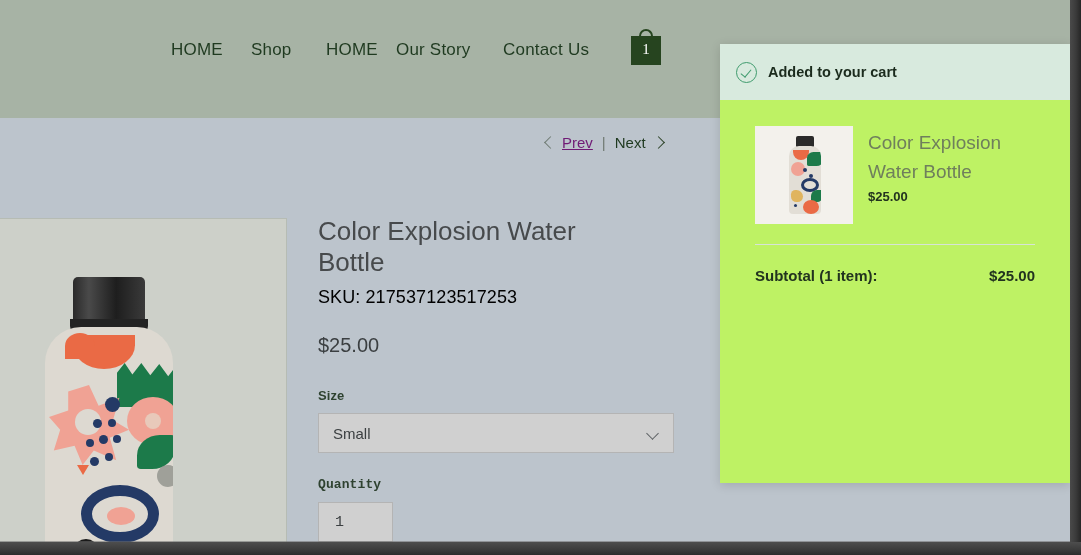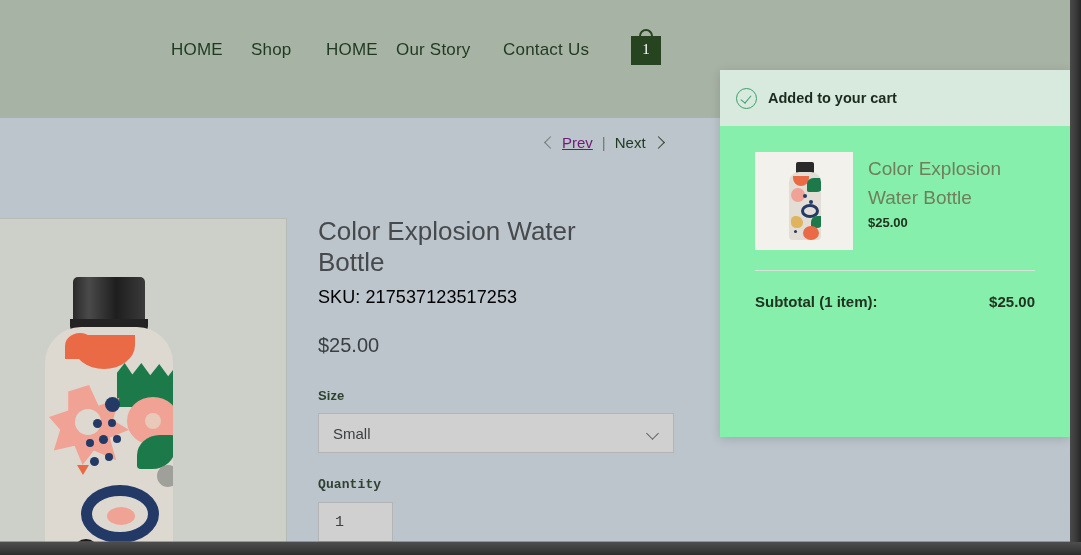--- a/index.html
+++ b/index.html
@@ -270,24 +270,24 @@
     align-items: center;
     padding: 0 16px;
     font-size: 15px;
     color: #3b3f41;
     cursor: text;
   }
 
   
   #cart-flyout {
     position: absolute;
-    left: 720px; top: 70px;
+    left: 720px; top: 44px;
     width: 350px;
-    height: 367px;
-    background: #86efac;
+    height: 439px;
+    background: #bef264;
     box-shadow: 0 2px 10px rgba(0,0,0,.14);
   }
   #cart-notice {
     height: 56px;
     background: #d8eade;
     display: flex;
     align-items: center;
     padding-left: 16px;
   }
   #cart-check-icon {

